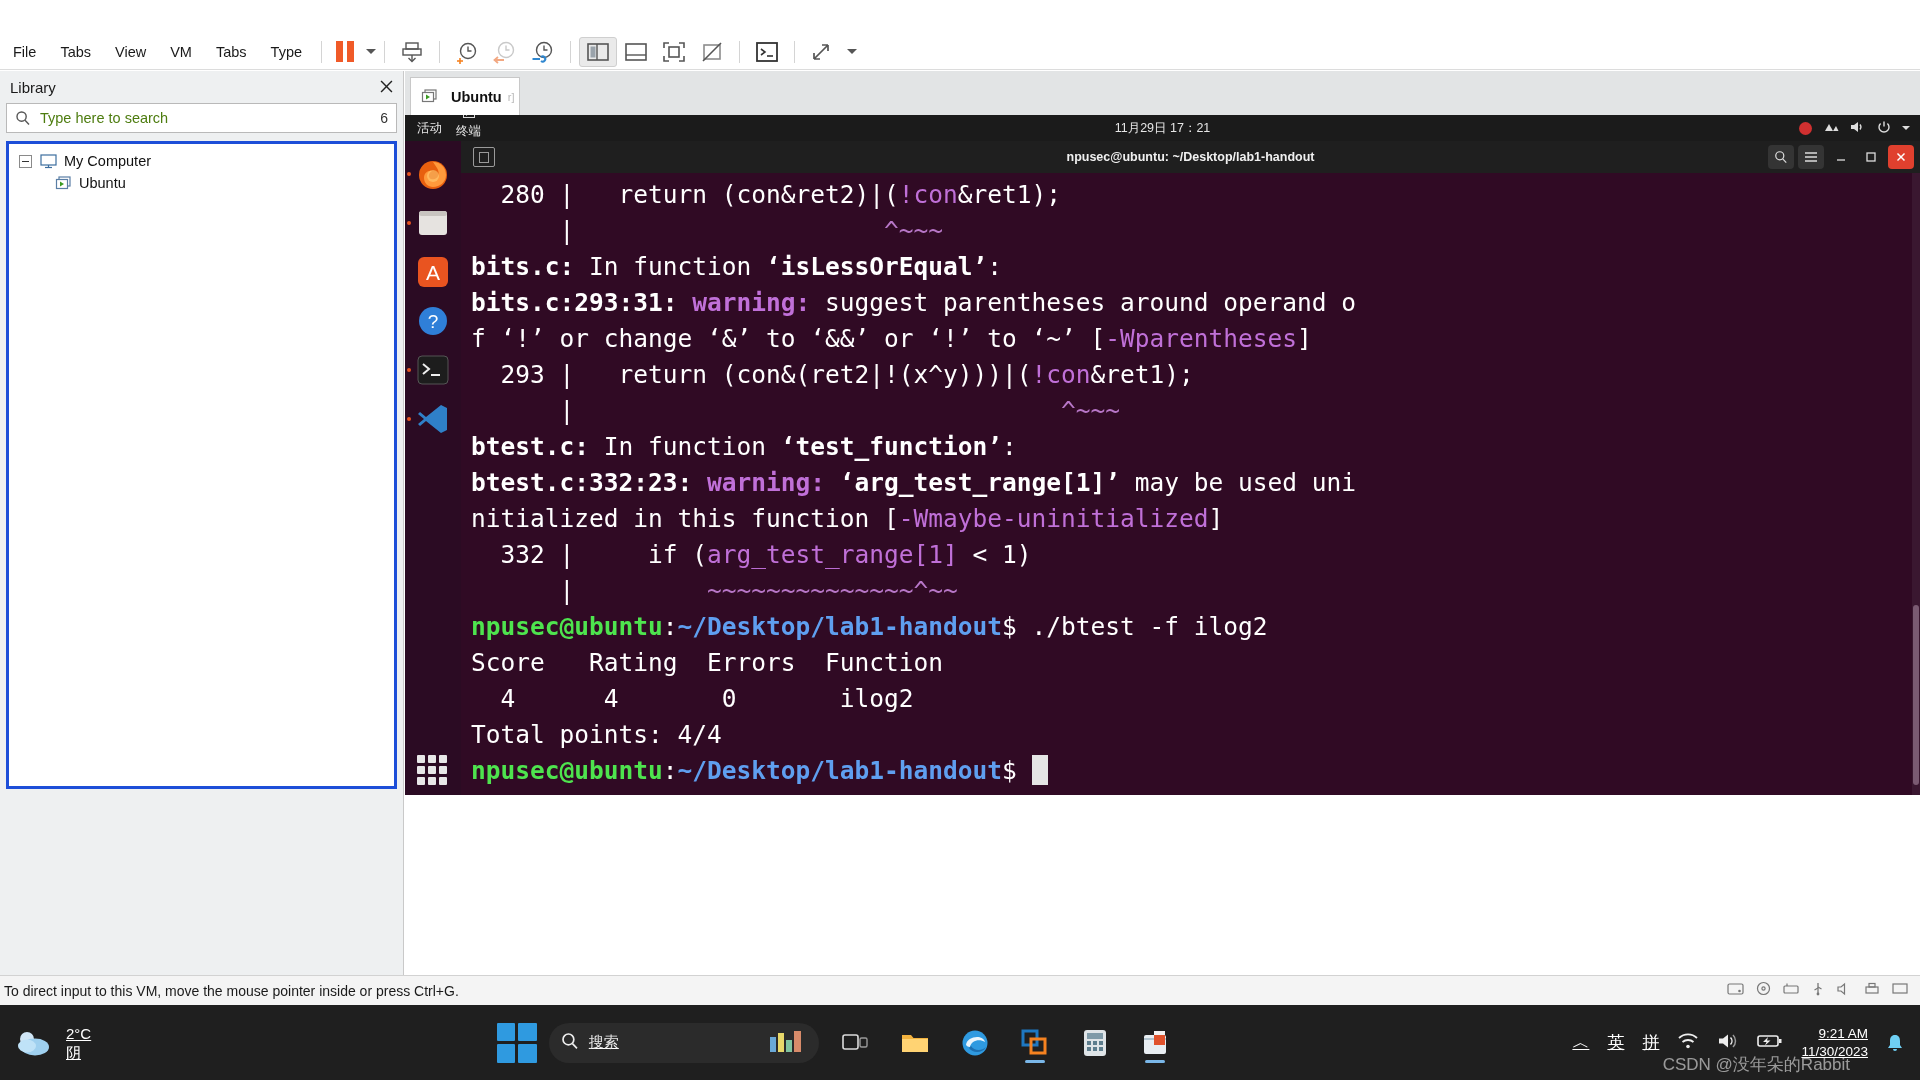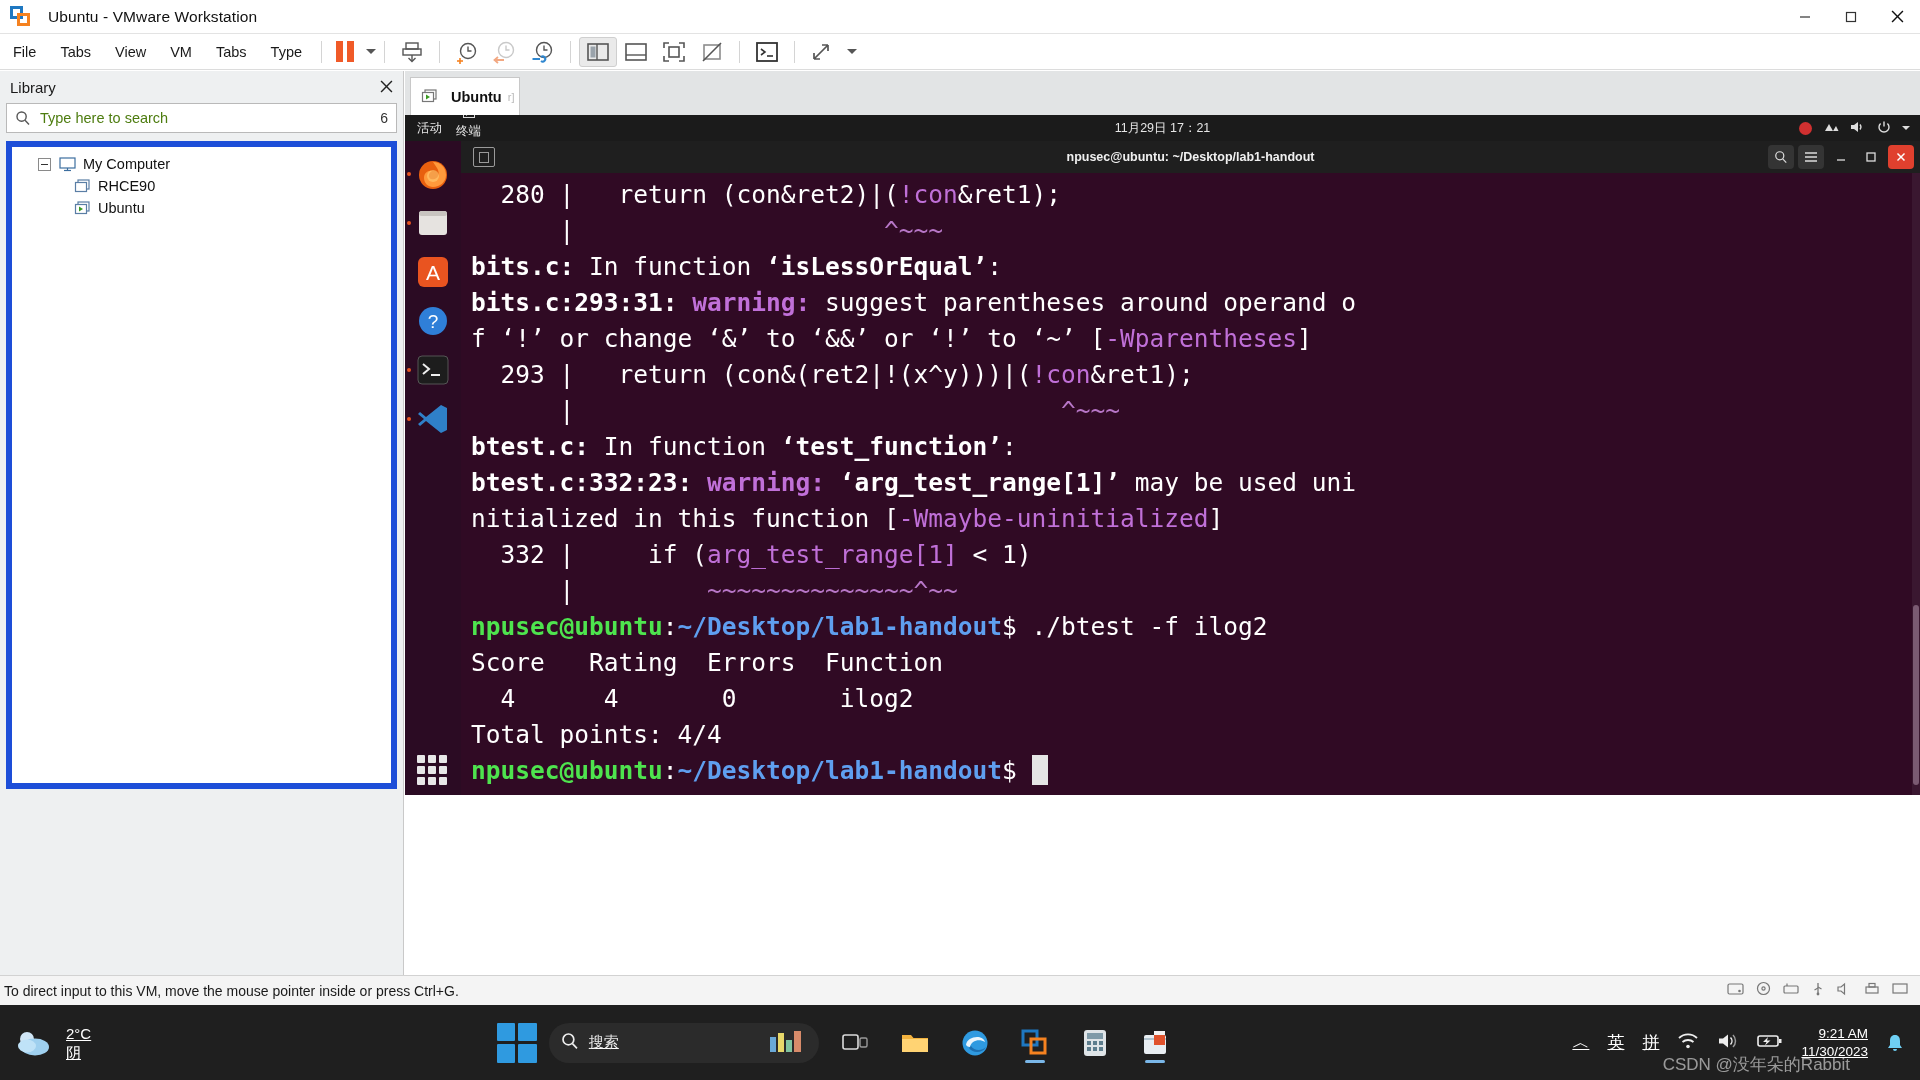--- a/index.html
+++ b/index.html
@@ -50,22 +50,22 @@
   .lib-head { height:32px; display:flex; align-items:center; padding:0 10px; }
   .lib-head .t { font-size:15px; color:#1a1a1a; }
   .lib-head .x { margin-left:auto; font-size:15px; color:#222; cursor:pointer; }
   .lib-search {
     margin:0 6px; height:30px; background:#fff; border:1px solid #b9b9b9;
     display:flex; align-items:center; padding:0 8px;
   }
   .lib-search .mag { width:16px;height:16px;flex:none; }
   .lib-search .ph { margin-left:9px; font-size:14.5px; color:#4d7c0f; }
   .lib-search .num { margin-left:auto; font-size:14px; color:#333; }
-  .lib-tree { margin:8px 6px 0 6px; background:#fff; border:6px solid #1d4ed8;
-      height:648px; padding:6px 16px; }
+  .lib-tree { margin:8px 6px 0 6px; background:#fff; border:3px solid #1d4ed8;
+      height:648px; padding:6px 0; }
   .tree-row { display:flex; align-items:center; height:22px; font-size:14.5px; color:#111; }
   .tree-row.l1 { padding-left:10px; }
   .tree-row.l2 { padding-left:46px; }
   .expander { width:13px;height:13px;border:1px solid #8a8a8a;background:#fff;
      display:flex;align-items:center;justify-content:center;margin-right:8px;flex:none; }
   .expander i { width:7px;height:1px;background:#333; }
   .tr-ico { width:17px;height:15px;margin-right:7px;flex:none; }
 
   
   .tabstrip {
@@ -169,45 +169,20 @@
   .tb-clock { font-size:13.5px; line-height:18px; text-align:right; }
   .watermark { position:absolute; right:70px; bottom:4px; font-size:17px;
      color:rgba(255,255,255,.55); }
   .bell { width:18px;height:20px; }
 </style>
 </head>
 <body>
 
 <div id="root">
 
-  <div class="vmw-titlebar">
-    <div class="vmw-logo">
-      <div class="sq1"></div>
-        <div class="sq2"></div>
-    </div>
-    <div class="vmw-title">Ubuntu - VMware Workstation</div>
-    <div class="win-ctrls">
-      <div class="win-ctrl">
-        <svg width="12" height="12" viewBox="0 0 12 12">
-            <line x1="1" y1="6" x2="11" y2="6" stroke="#333" stroke-width="1.2"></line>
-          </svg>
-      </div>
-      <div class="win-ctrl">
-        <svg width="12" height="12" viewBox="0 0 12 12">
-            <rect x="1.5" y="1.5" width="9" height="9" fill="none" stroke="#333" stroke-width="1.2"></rect>
-          </svg>
-      </div>
-      <div class="win-ctrl close">
-        <svg width="13" height="13" viewBox="0 0 12 12">
-            <line x1="1" y1="1" x2="11" y2="11" stroke="#111" stroke-width="1.3"></line>
-            <line x1="11" y1="1" x2="1" y2="11" stroke="#111" stroke-width="1.3"></line>
-          </svg>
-      </div>
-    </div>
-  </div>
 
   <div class="menubar">
     <div class="menu-item">File</div>
     <div class="menu-item">Tabs</div>
     <div class="menu-item">View</div>
     <div class="menu-item">VM</div>
     <div class="menu-item">Tabs</div>
     <div class="menu-item">Type</div>
 
     <div class="mb-sep"></div>
@@ -328,29 +303,20 @@
             <i></i>
           </span>
         <span class="tr-ico">
           <svg width="17" height="15" viewBox="0 0 17 15">
               <rect x="1" y="1" width="15" height="10" fill="none" stroke="#3c6e9f" stroke-width="1.2"></rect>
               <line x1="5" y1="13.5" x2="12" y2="13.5" stroke="#3c6e9f" stroke-width="1.2"></line>
               <line x1="8.5" y1="11" x2="8.5" y2="13.5" stroke="#3c6e9f" stroke-width="1.2"></line>
             </svg>
         </span>
         <span>My Computer</span>
-      </div>
-      <div class="tree-row l2">
-        <span class="tr-ico">
-          <svg width="17" height="15" viewBox="0 0 17 15">
-              <rect x="4" y="1" width="11" height="9" fill="none" stroke="#5a7ea5" stroke-width="1.2"></rect>
-              <rect x="1.5" y="3.5" width="11" height="9" fill="#fff" stroke="#5a7ea5" stroke-width="1.2"></rect>
-            </svg>
-        </span>
-        <span>RHCE90</span>
       </div>
       <div class="tree-row l2">
         <span class="tr-ico">
           <svg width="17" height="15" viewBox="0 0 17 15">
               <rect x="4" y="1" width="11" height="9" fill="none" stroke="#5a7ea5" stroke-width="1.2"></rect>
               <rect x="1.5" y="3.5" width="11" height="9" fill="#fff" stroke="#5a7ea5" stroke-width="1.2"></rect>
               <path d="M5 5.6 L9 8 L5 10.4 Z" fill="#3a9a21"></path>
             </svg>
         </span>
         <span>Ubuntu</span>

